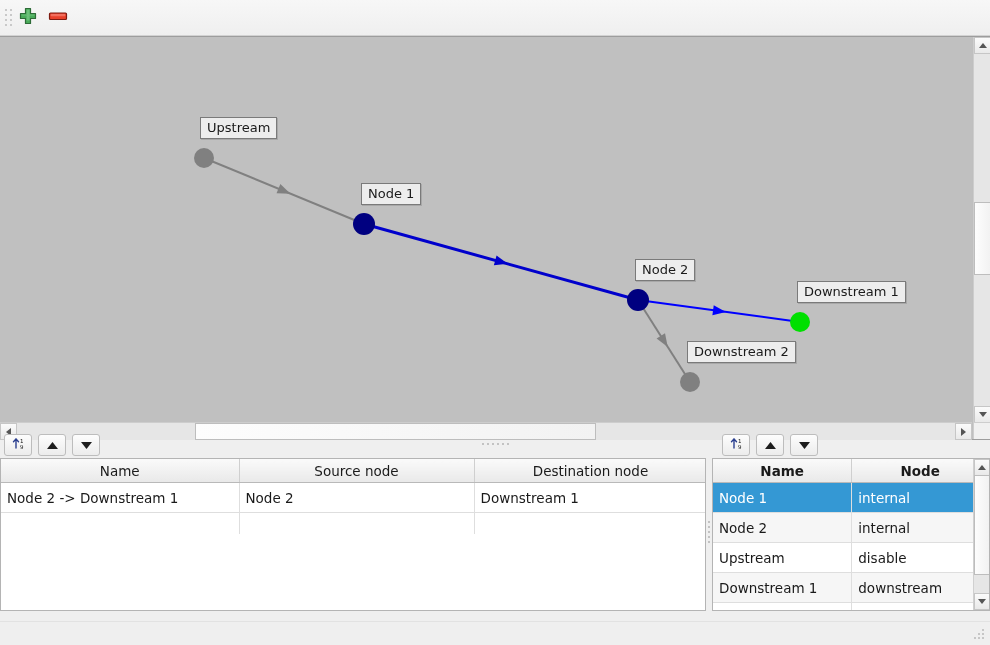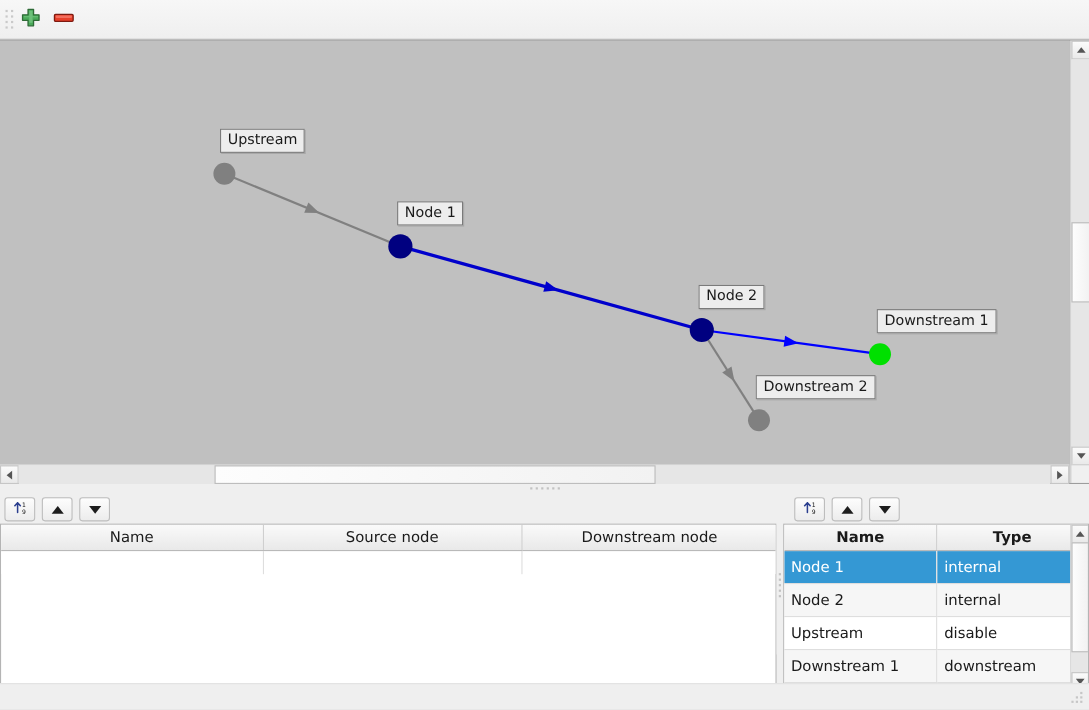--- a/index.html
+++ b/index.html
@@ -138,21 +138,21 @@
   .h-splitter .dots {
     display: grid;
     grid-template-columns: repeat(6, 2px);
     gap: 3px;
   }
   .h-splitter .dots i { width: 2px; height: 2px; background: #c2c2c2; display:block; }
 
   
   .pane {
     position: absolute;
-    top: 450px;
+    top: 432px;
     box-sizing: border-box;
   }
   .pane-left  { left: 0;   width: 706px; }
   .pane-right { left: 712px; width: 278px; }
 
   .pane-tools {
     height: 26px;
     display: flex;
     align-items: center;
     gap: 6px;
@@ -385,24 +385,29 @@
       <table class="grid">
         <colgroup>
             <col style="width:238px">
             <col style="width:235px">
             <col style="width:233px">
           </colgroup>
         <thead>
           <tr>
             <th>Name</th>
             <th>Source node</th>
-            <th>Downstream node</th>
+            <th>Destination node</th>
           </tr>
         </thead>
         <tbody id="edges-body">
+            <tr>
+              <td>Node 2 -&gt; Downstream 1</td>
+              <td>Node 2</td>
+              <td>Downstream 1</td>
+            </tr>
             <tr class="filler">
               <td></td>
               <td></td>
               <td></td>
             </tr>
           </tbody>
       </table>
     </div>
   </div>
 
@@ -445,21 +450,21 @@
 
     <div class="tbl-wrap tbl-right">
       <table class="grid">
         <colgroup>
             <col style="width:131px">
             <col style="width:129px">
           </colgroup>
         <thead>
           <tr>
             <th>Name</th>
-            <th>Type</th>
+            <th>Node</th>
           </tr>
         </thead>
         <tbody id="nodes-body">
             <tr class="selected">
               <td>Node 1</td>
               <td>internal</td>
             </tr>
             <tr>
               <td>Node 2</td>
               <td>internal</td>

